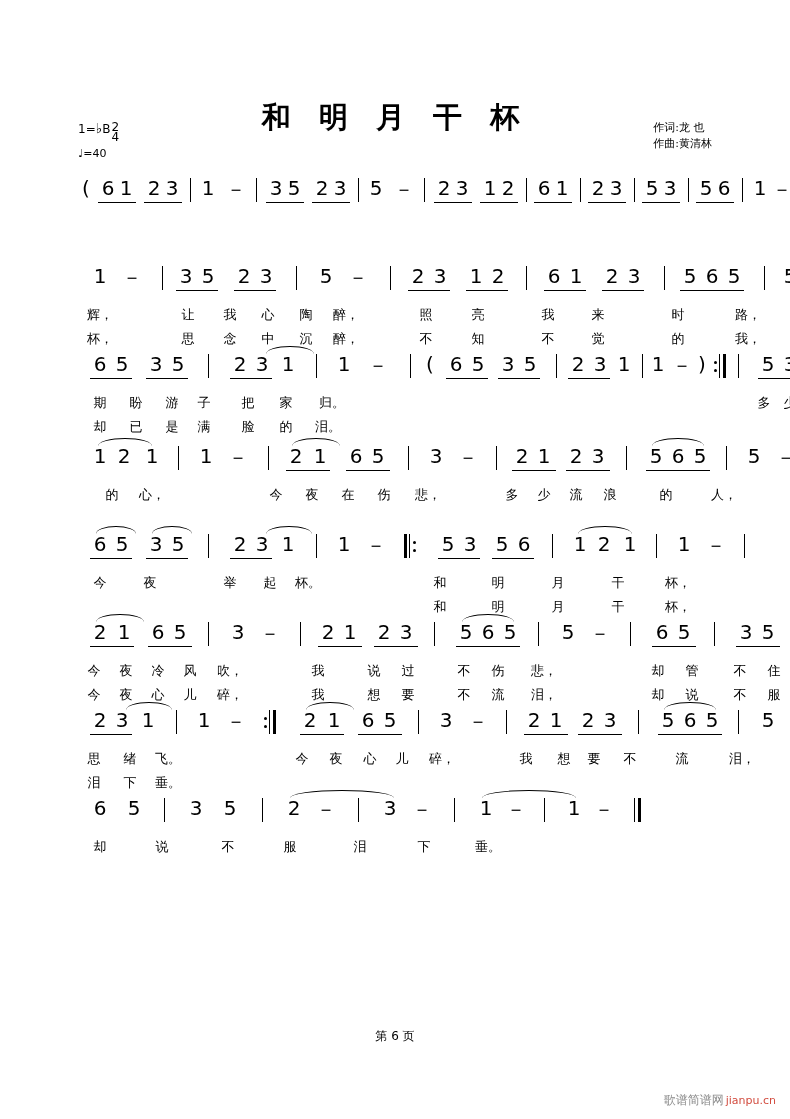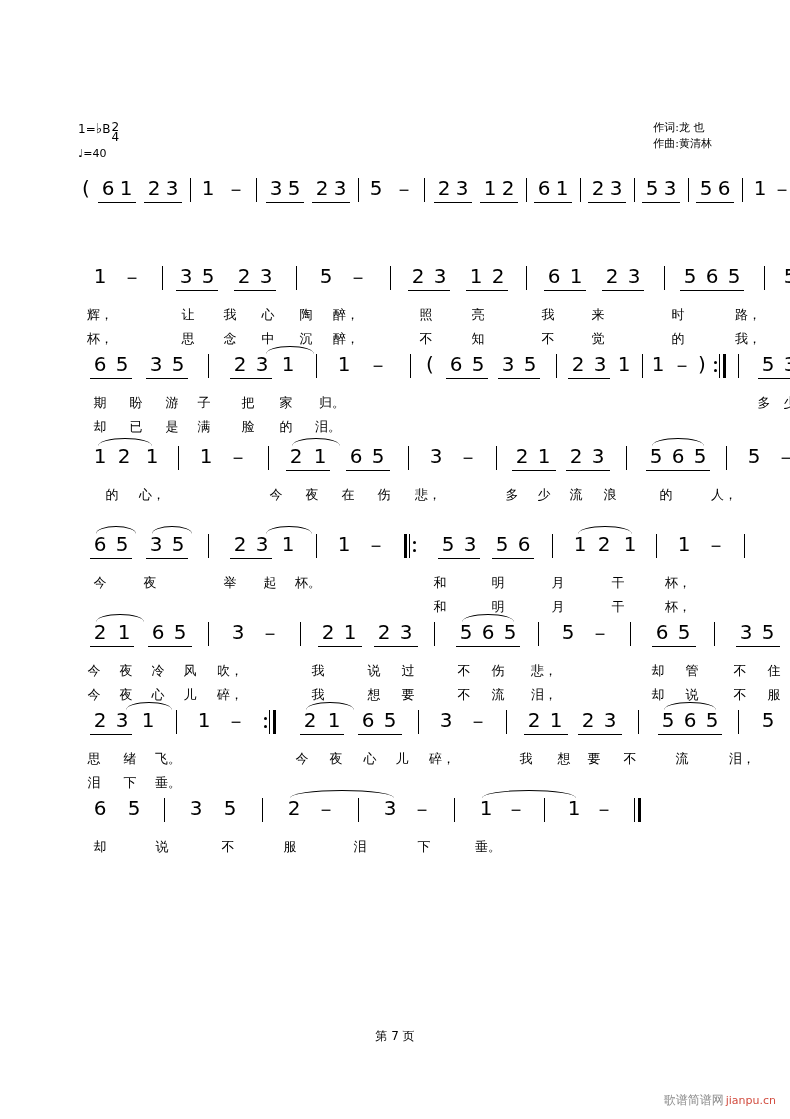--- a/index.html
+++ b/index.html
@@ -172,20 +172,21 @@
     color: #c0392b;
   }
   .watermark .cn { color: #8a8a8a; font-size: 12px; }
   .watermark .en { color: #d24b3e; font-size: 11px; margin-left: 2px;}
 </style>
 </head>
 <body>
 
 <div class="page">
 
+  <div class="title">和 明 月 干 杯</div>
 
   <div class="credits">
     <div>作词:龙  也</div>
     <div>作曲:黄清林</div>
   </div>
 
   <div class="keyblock">
     <div class="keyline">
       <span class="key-eq">1=</span>
       <span class="flat">♭</span>
@@ -689,18 +690,18 @@
       <span class="ltok" style="left:22px;">却</span>
       <span class="ltok" style="left:84px;">说</span>
       <span class="ltok" style="left:150px;">不</span>
       <span class="ltok" style="left:212px;">服</span>
       <span class="ltok" style="left:282px;">泪</span>
       <span class="ltok" style="left:346px;">下</span>
       <span class="ltok" style="left:410px;">垂。</span>
     </div>
   </div>
 
-  <div class="pagenum">第 7 页</div>
+  <div class="pagenum">第 6 页</div>
   <div class="watermark">
     <span class="cn">歌谱简谱网</span><span class="en">jianpu.cn</span>
   </div>
 
 </div>
 
 </body></html>

